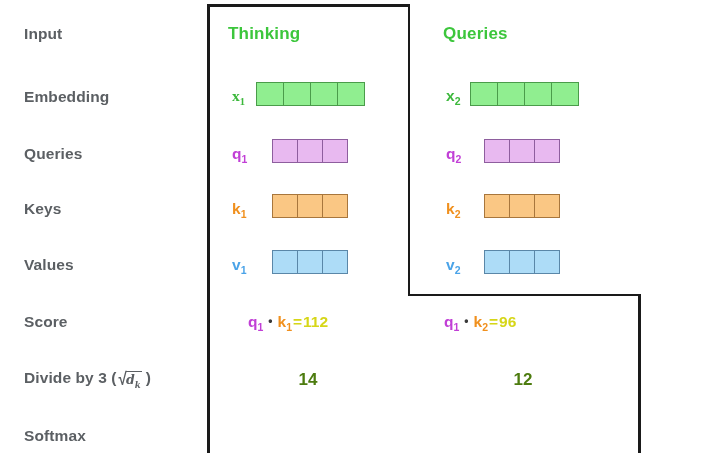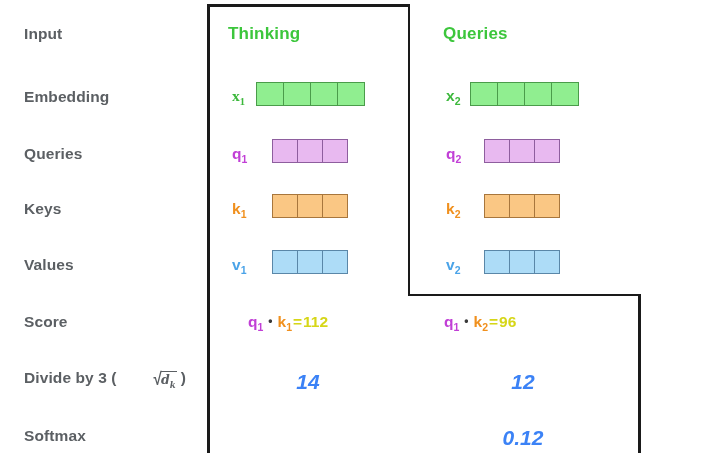--- a/index.html
+++ b/index.html
@@ -31,21 +31,20 @@
     font-weight: 700;
     letter-spacing: 0.1px;
     white-space: nowrap;
     line-height: 1;
   }
   .sqrt-wrap {
     display: inline-block;
     position: relative;
     padding: 0 1px 0 2px;
     vertical-align: -1px;
-    margin-left: 35px;
   }
   .sqrt-radical {
     display: inline-block;
     font-size: 15px;
     line-height: 1;
     transform: scaleY(1.18);
     transform-origin: center;
   }
   .sqrt-body {
     display: inline-block;
@@ -113,27 +112,26 @@
   .sym-dot {
     color: #3a3a3a;
     font-size: 12px;
     padding: 0 5px;
     vertical-align: 2px;
   }
 
   
   .num-val {
     position: absolute;
-    color: #3b82f6;
-    font-size: 21px;
+    color: #4d7c0f;
+    font-size: 17px;
     font-weight: bold;
     text-align: center;
     line-height: 1;
     white-space: nowrap;
-    font-style: italic;
   }
 </style>
 </head>
 <body>
 
 <div id="stage">
 
   <div class="outline-seg" style="left:207px; top:4px; width:2.5px; height:449px;"></div>
 
   <div class="outline-seg" style="left:207px; top:4px; width:203px; height:2.5px;"></div>
@@ -243,15 +241,14 @@
     <span class="sym-q"><span>q</span><sub>1</sub></span><span class="sym-dot">•</span><span class="sym-k"><span>k</span><sub>1</sub></span><span class="sym-eq">=</span><span class="sym-val">112</span>
   </div>
 
   <div class="score-expr" style="left:444px; top:314px;">
     <span class="sym-q"><span>q</span><sub>1</sub></span><span class="sym-dot">•</span><span class="sym-k"><span>k</span><sub>2</sub></span><span class="sym-eq">=</span><span class="sym-val">96</span>
   </div>
 
   <div class="num-val" style="left:228px; top:371px; width:160px;">14</div>
   <div class="num-val" style="left:443px; top:371px; width:160px;">12</div>
 
-  <div class="num-val" style="left:443px; top:427px; width:160px;">0.12</div>
 
 </div>
 
 </body></html>

